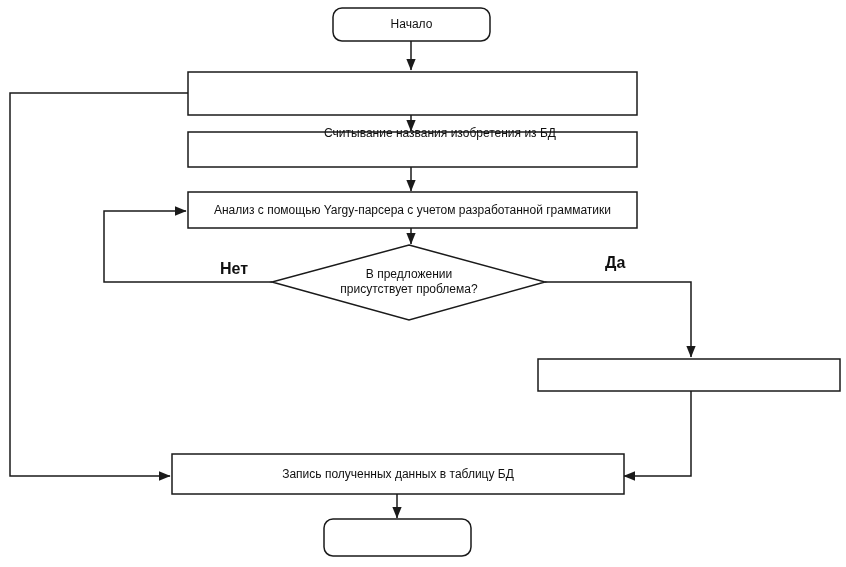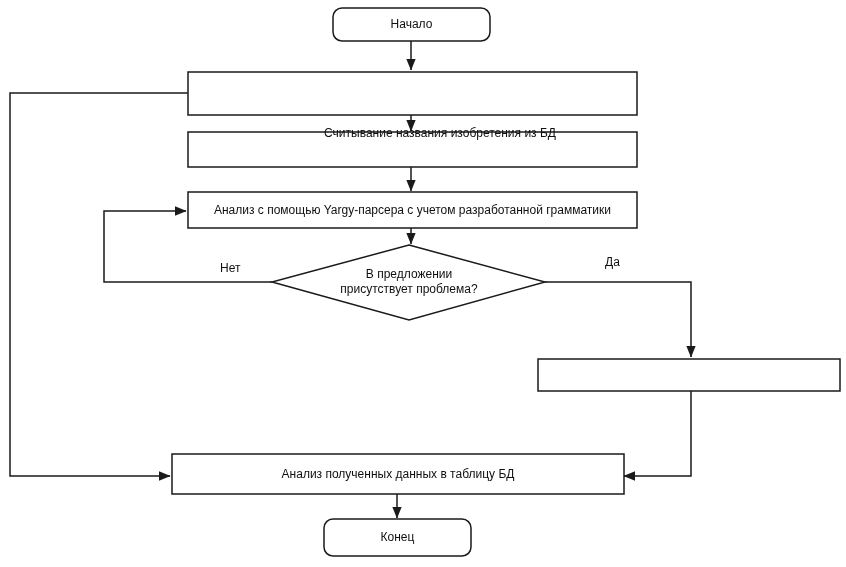--- a/index.html
+++ b/index.html
@@ -34,22 +34,22 @@
     text-align: center;
     color: #101010;
     font-size: 12px;
     line-height: 15px;
     pointer-events: none;
     white-space: pre-line;
   }
   .edge-label {
     position: absolute;
     color: #101010;
-    font-size: 12px;
-    font-weight: normal;
+    font-size: 16px;
+    font-weight: bold;
     line-height: 13px;
     white-space: nowrap;
   }
 </style>
 </head>
 <body>
 
 <div id="flowchart-root">
 
   <svg id="flow-svg" viewBox="0 0 846 567">
@@ -104,21 +104,20 @@
 
   <div class="node-label" style="left:188px; top:80px; width:504px; height:43px;margin-top:32px;">Считывание названия изобретения из БД</div>
 
 
   <div class="node-label" style="left:188px; top:192px; width:449px; height:36px;border-radius:17px;">Анализ с помощью Yargy-парсера с учетом разработанной грамматики</div>
 
   <div class="node-label" style="left:299px; top:260px; width:220px; height:44px;text-align:center;">В предложении
 присутствует проблема?</div>
 
 
-  <div class="node-label" style="left:172px; top:454px; width:452px; height:40px;">Анализ полученных данных в таблицу БД</div>
+  <div class="node-label" style="left:172px; top:454px; width:452px; height:40px;">Запись полученных данных в таблицу БД</div>
 
-  <div class="node-label" style="left:324px; top:519px; width:147px; height:37px;">Конец</div>
 
   <div class="edge-label" style="left:220px; top:262px;">Нет</div>
 
   <div class="edge-label" style="left:605px; top:256px;">Да</div>
 
 </div>
 
 </body></html>

